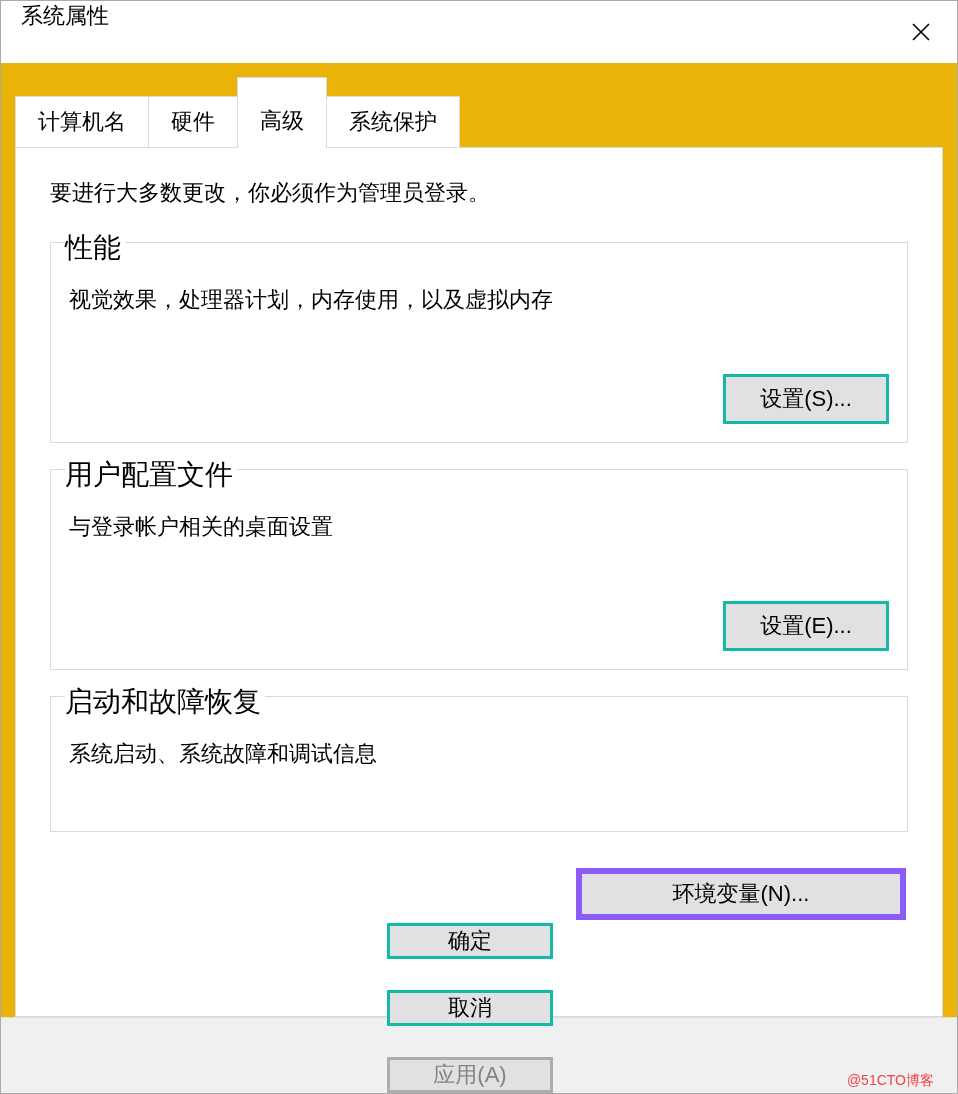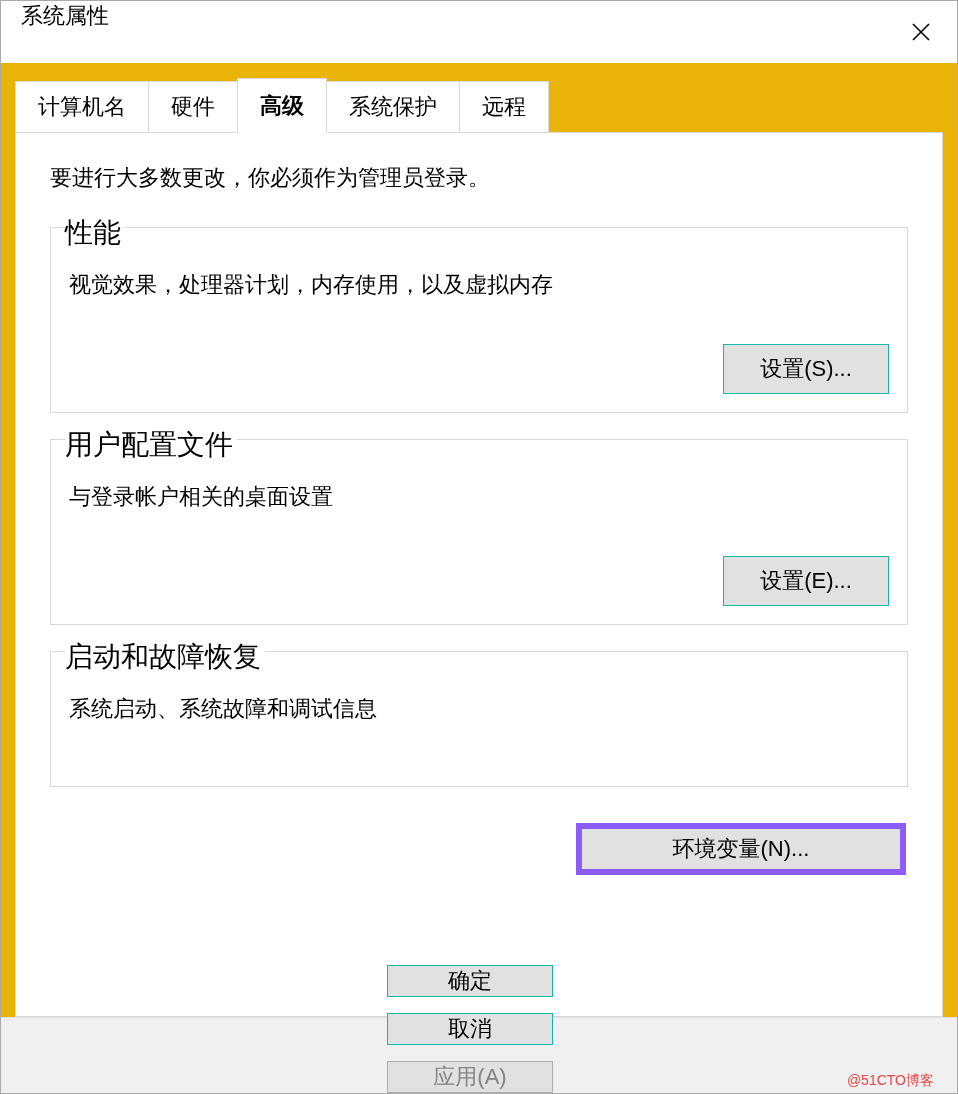--- a/index.html
+++ b/index.html
@@ -66,25 +66,24 @@
       background: #ffffff;
       border: 1px solid #d9d9d9;
       border-bottom: none;
       cursor: pointer;
       position: relative;
       margin-right: -1px;
     }
     .tab.active {
       background: #ffffff;
       border-color: #d9d9d9;
-      padding-top: 12px;
+      padding-top: 28px;
       padding-bottom: 12px;
       margin-bottom: -1px;
       z-index: 3;
-      font-weight: bold;
     }
     .tab:not(.active) {
       background: #ffffff;
       margin-top: 4px;
     }
     .tabpanel {
       flex: 1;
       border: 1px solid #d9d9d9;
       background: #ffffff;
       padding: 30px 34px 20px 34px;
@@ -120,26 +119,27 @@
       margin-bottom: 44px;
     }
     .group-btn-row {
       display: flex;
       justify-content: flex-end;
     }
     .std-button {
       min-width: 166px;
       height: 50px;
       background: #e1e1e1;
-      border: 1px solid #14b8a6;
+      border: 3px solid #14b8a6;
       font-size: 22px;
       color: #000000;
       font-family: inherit;
       cursor: pointer;
       padding: 0 12px;
+      margin-top: 15px;
     }
     .std-button.disabled {
       color: #838383;
       background: #e1e1e1;
       border-color: #adadad;
       cursor: default;
     }
     .env-row {
       display: flex;
       justify-content: flex-end;
@@ -194,21 +194,20 @@
     </div>
   </div>
 
   <div class="content-area">
 
     <div class="tabstrip">
       <div class="tab">计算机名</div>
       <div class="tab">硬件</div>
       <div class="tab active">高级</div>
       <div class="tab">系统保护</div>
-      <div class="tab">远程</div>
     </div>
 
     <div class="tabpanel">
 
       <div class="admin-note">要进行大多数更改，你必须作为管理员登录。</div>
 
       <div class="group">
         <div class="group-title">性能</div>
         <div class="group-desc">视觉效果，处理器计划，内存使用，以及虚拟内存</div>
         <div class="group-btn-row">

